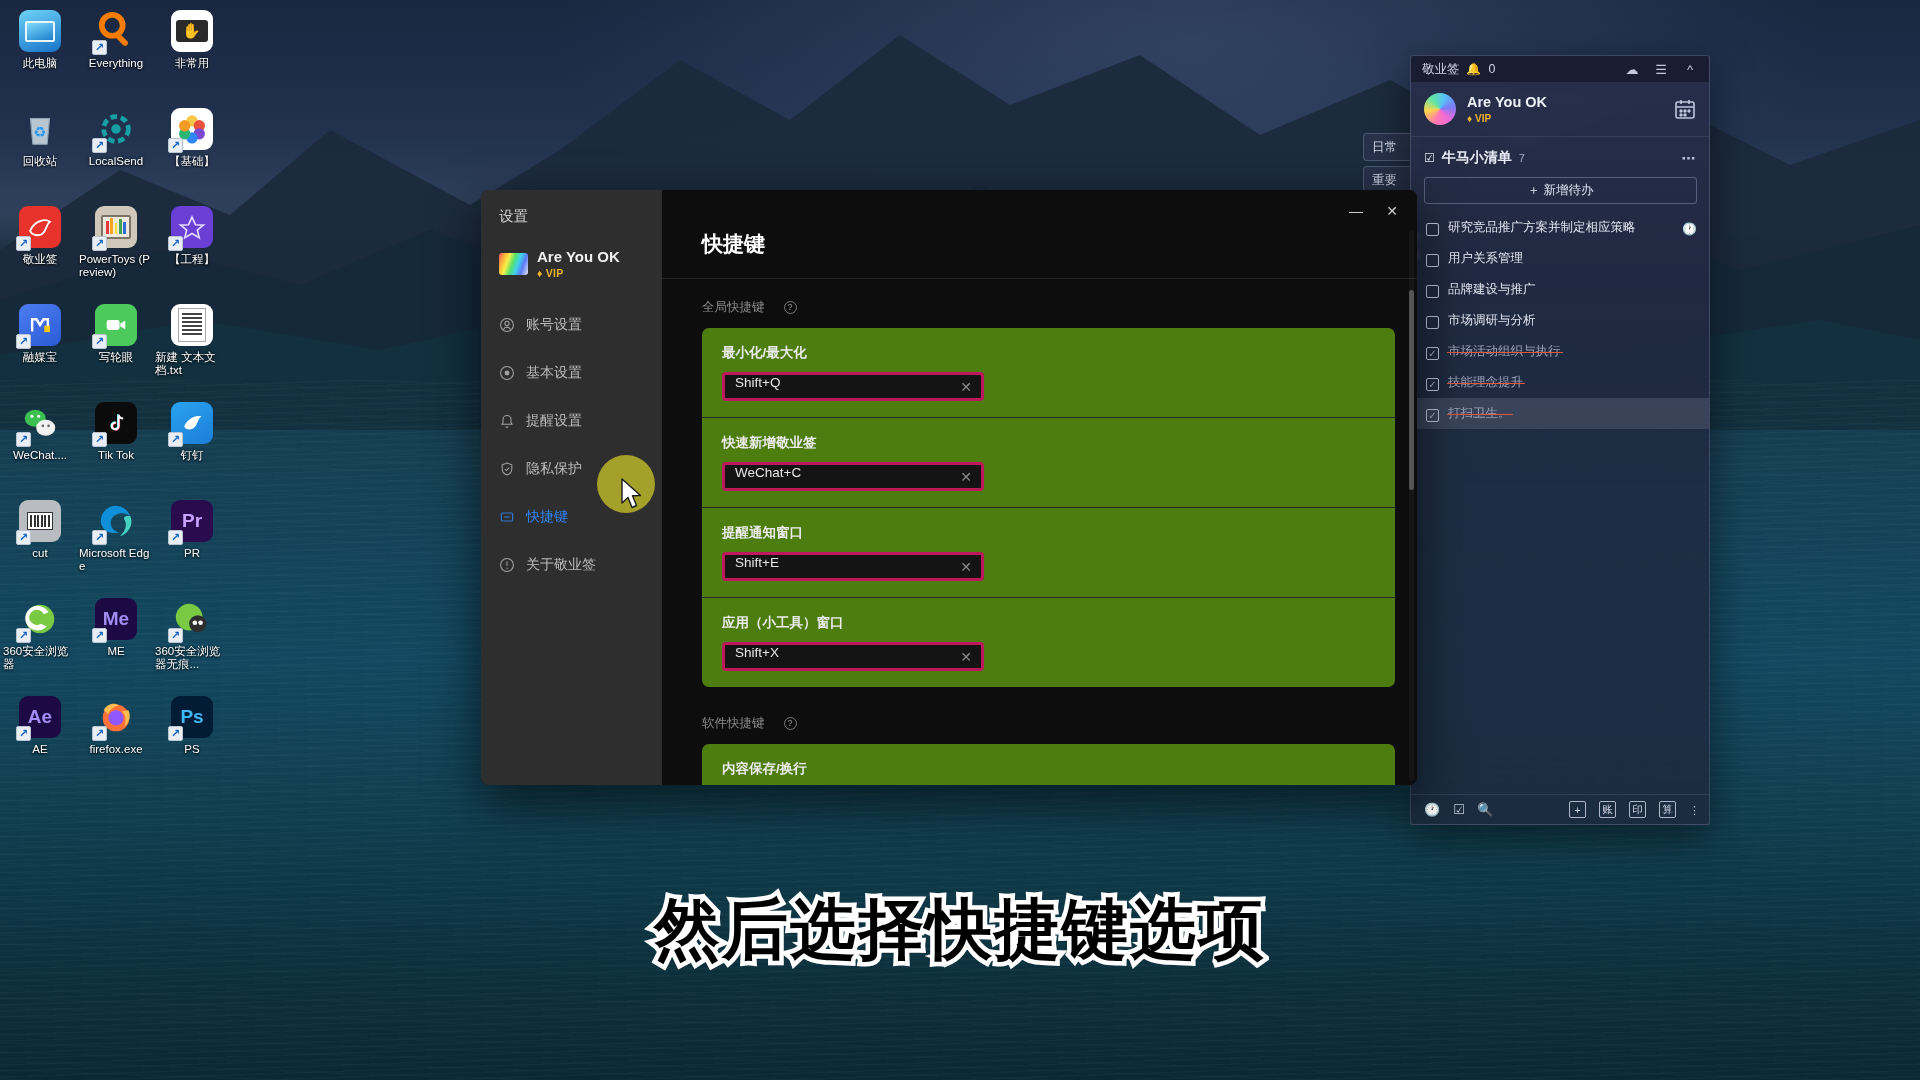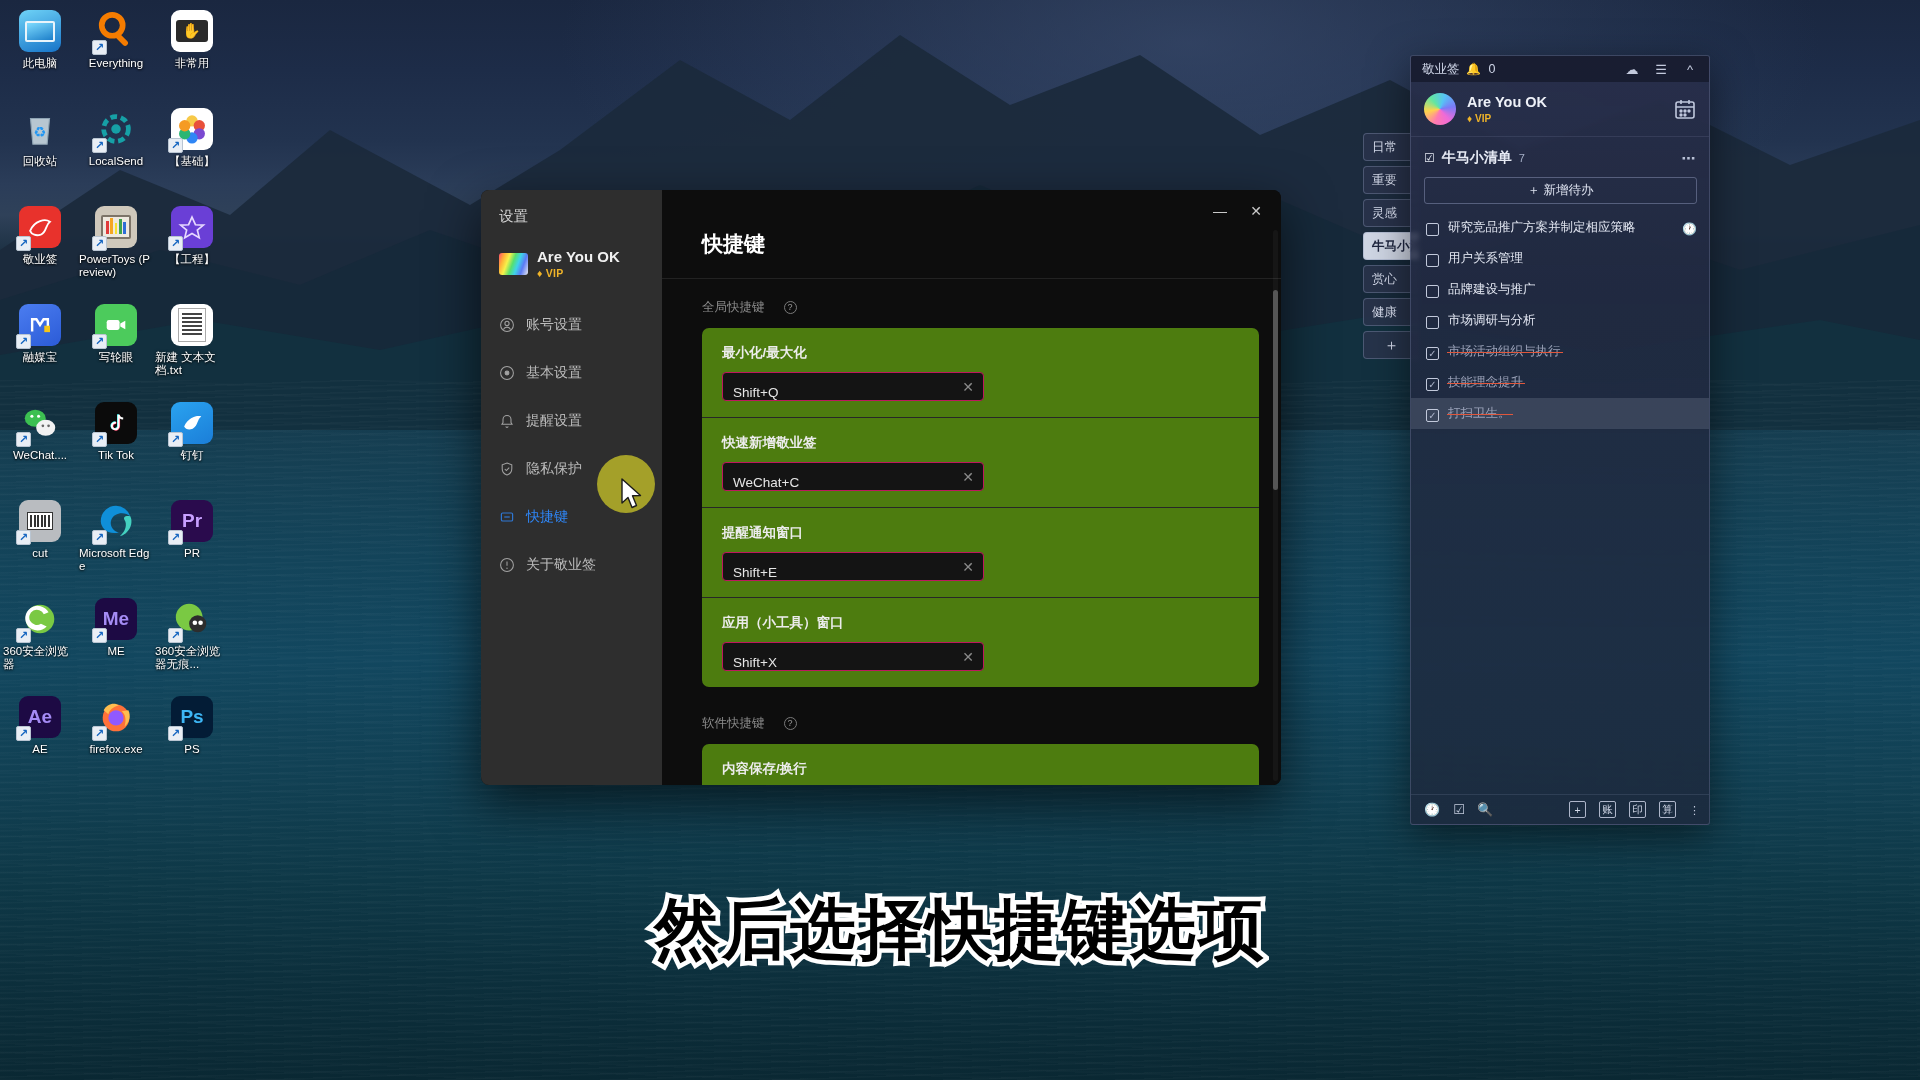--- a/index.html
+++ b/index.html
@@ -80,21 +80,21 @@
     line-height: 13px;
     max-width: 74px;
     text-shadow: 0 1px 2px rgba(0,0,0,0.85), 0 0 3px rgba(0,0,0,0.7);
     word-break: break-all;
   }
 
   
   #settings-window {
     position: absolute;
     left: 481px; top: 190px;
-    width: 800px; height: 595px;
+    width: 936px; height: 595px;
     background: #111111;
     border-radius: 8px;
     box-shadow: 0 18px 52px rgba(0,0,0,0.62);
     overflow: hidden;
     display: flex;
   }
   #settings-sidebar {
     width: 181px; height: 100%;
     background: #2e2e2e;
     flex: 0 0 181px;
@@ -154,23 +154,23 @@
     background: #4d7c0f;
     border-radius: 7px;
     overflow: hidden;
   }
   .sm-row { padding: 16px 20px 16px 20px; border-bottom: 1px solid #272727; }
   .sm-row:last-child { border-bottom: none; }
   .sm-row .rlabel { font-size: 13.5px; color: #ececec; font-weight: bold; margin-bottom: 10px; }
   .sm-input {
     position: relative;
     width: 262px; height: 29px;
-    border: 1px solid #be185d; border-radius: 4px;
+    border: 3px solid #be185d; border-radius: 4px;
     background: #141414;
-    display: flex; align-items: flex-end;
+    display: flex; align-items: flex-start;
     padding: 0 10px;
     font-size: 13.5px; color: #e6e6e6;
   }
   .sm-input .clear {
     position: absolute; right: 9px; top: 50%; transform: translateY(-50%);
     font-size: 14px; color: #8a8a8a; cursor: pointer; line-height: 1;
   }
   #sw-controls {
     position: absolute; right: 8px; top: 8px;
     display: flex; gap: 2px; z-index: 5;

